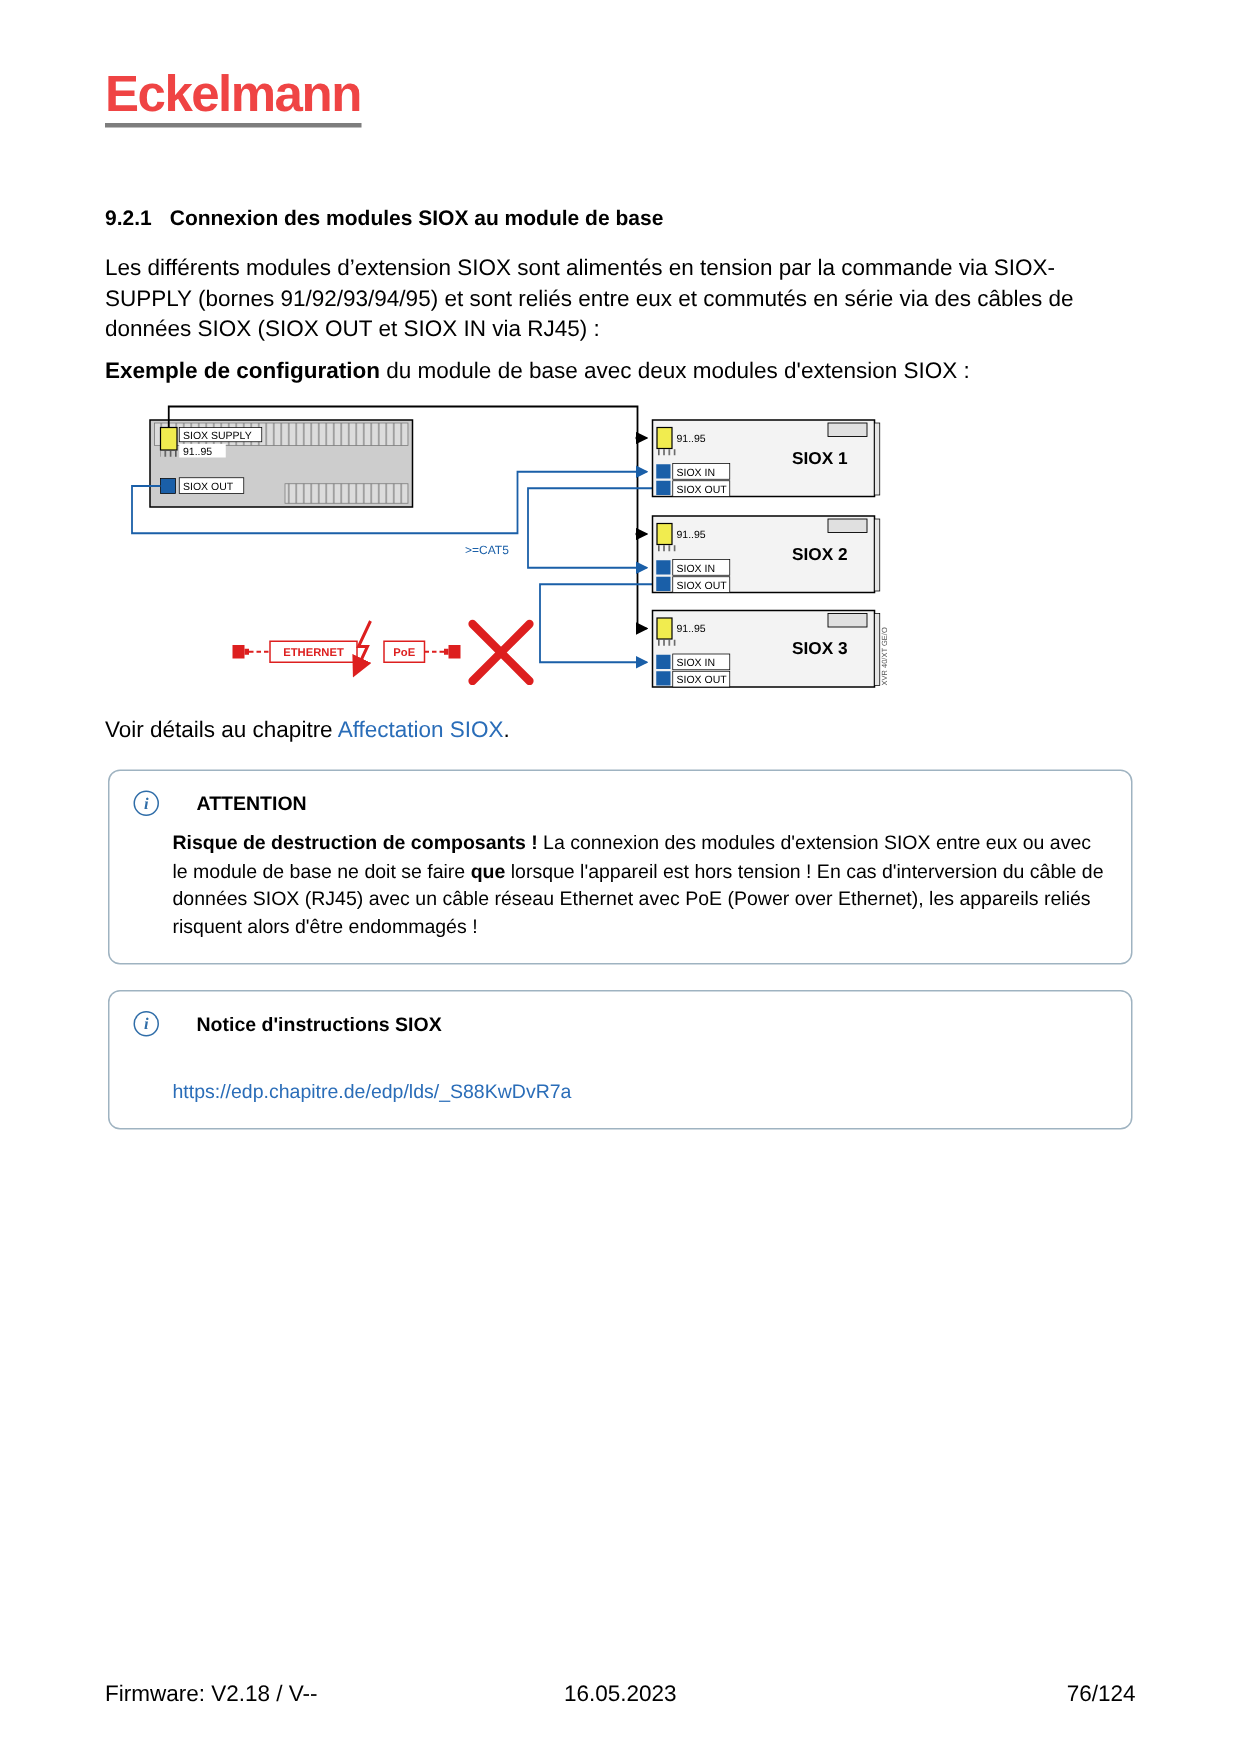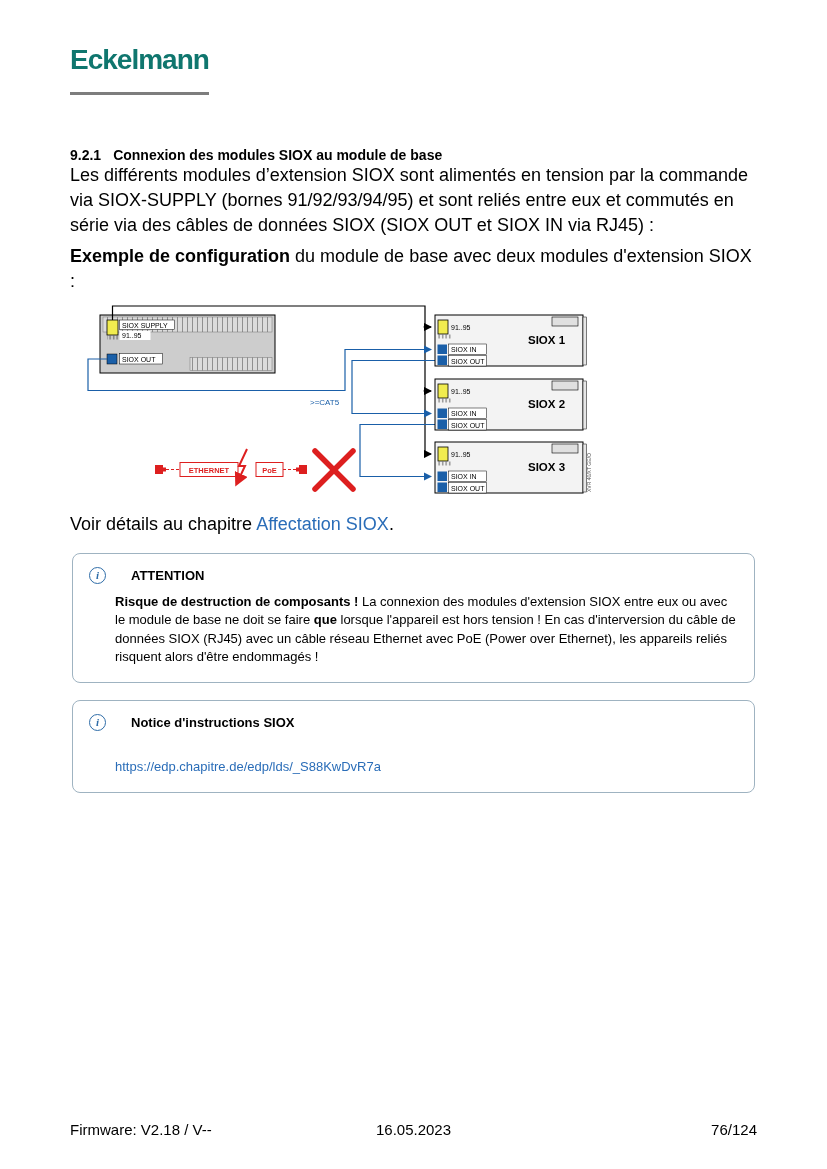--- a/index.html
+++ b/index.html
@@ -6,29 +6,29 @@
   html,body { background: #ffffff; }
   body {
     width: 827px; height: 1169px;
     font-family: "Liberation Sans", sans-serif;
     color: #000; position: relative;
   }
   .page { position: relative; width: 827px; height: 1169px; padding: 46px 70px 0 70px; }
 
   .logo {
     display: inline-block;
-    font-size: 28px; font-weight: bold; color: #0f766e;
+    font-size: 34px; font-weight: bold; color: #ef4444;
     letter-spacing: -1px; line-height: 1;
-    border-bottom: 3px solid #7d7d7d; padding-bottom: 18px;
-  }
-
-  h1.section-heading { margin-top: 52px; font-size: 14px; font-weight: bold; margin-bottom: 0; }
+    border-bottom: 3px solid #7d7d7d; padding-bottom: 2px;
+  }
+
+  h1.section-heading { margin-top: 52px; font-size: 14px; font-weight: bold; margin-bottom: 16px; }
   h1.section-heading .num { margin-right: 12px; }
 
-  p.body { font-size: 18px; line-height: 1.38; margin-bottom: 6px; }
+  p.body { font-size: 15px; line-height: 1.38; margin-bottom: 6px; }
   p.intro { margin-bottom: 7px; }
 
   svg.diagram { display: block; margin: 2px 0 2px 0; }
   svg { font-family: "Liberation Sans", sans-serif; }
 
   p.see-also { margin: 4px 0 16px 0; }
 
   .link { color: #2a6db8; text-decoration: none; cursor: pointer; }
 
   .note-box {

